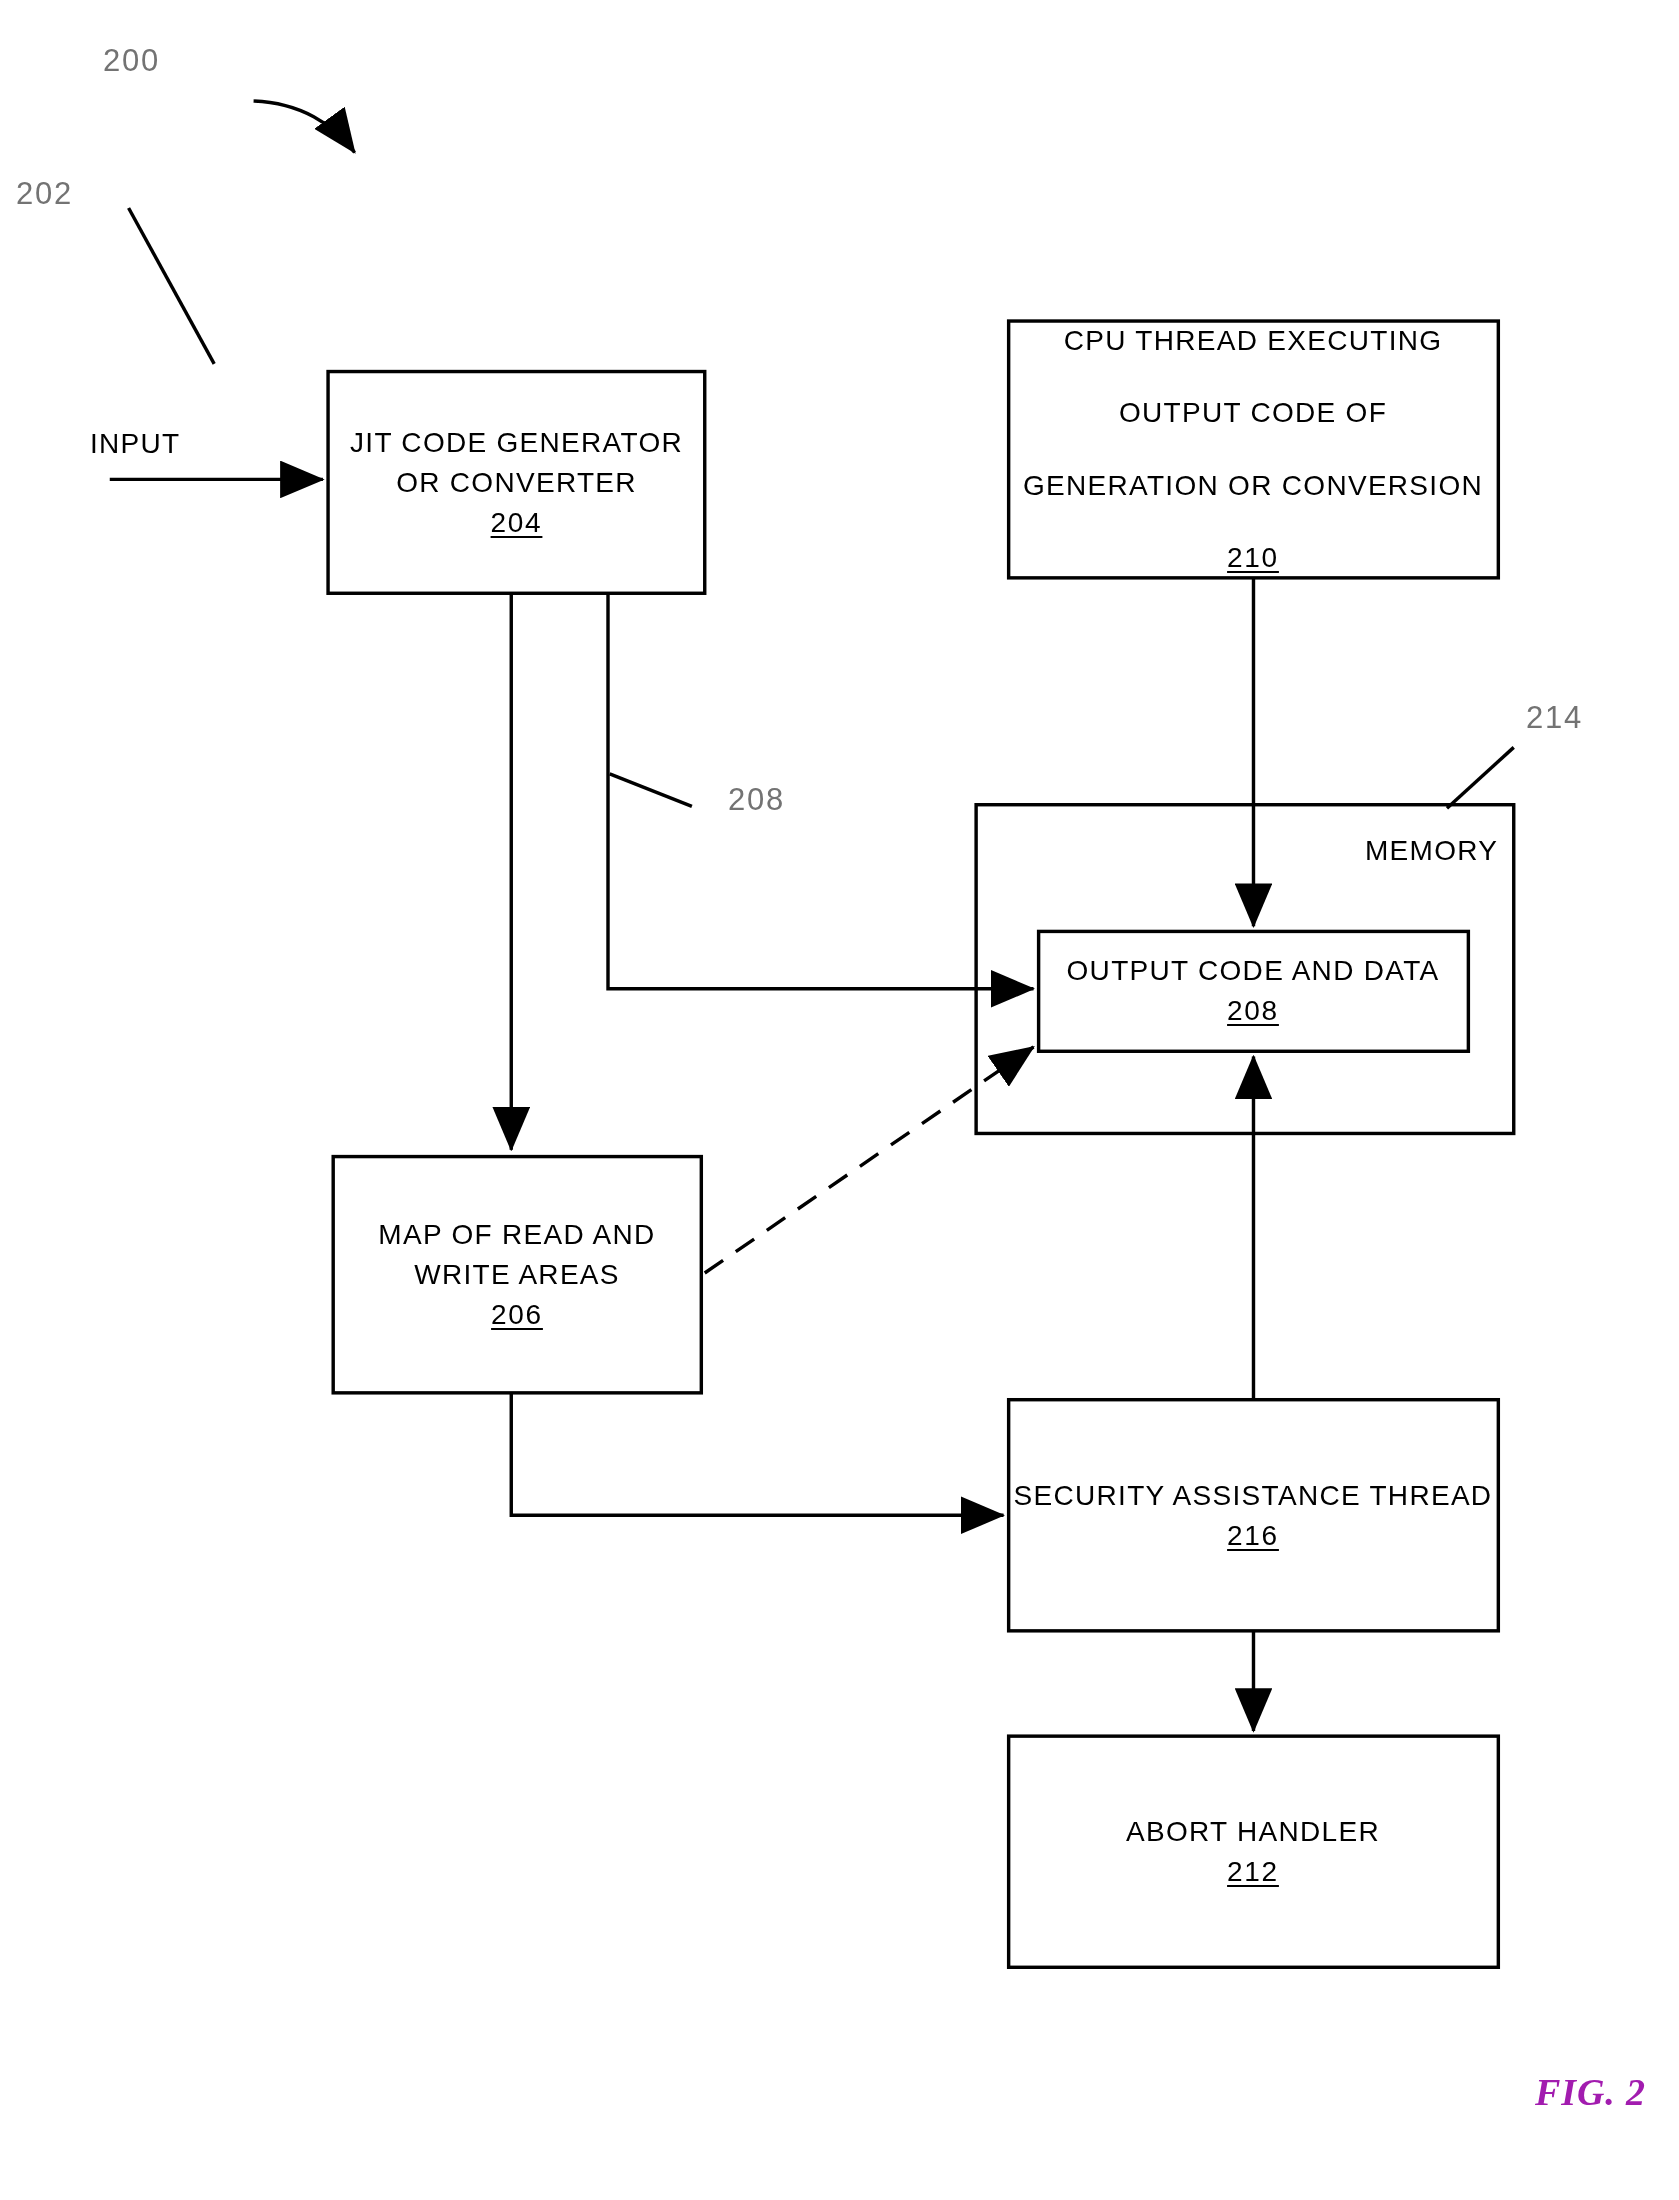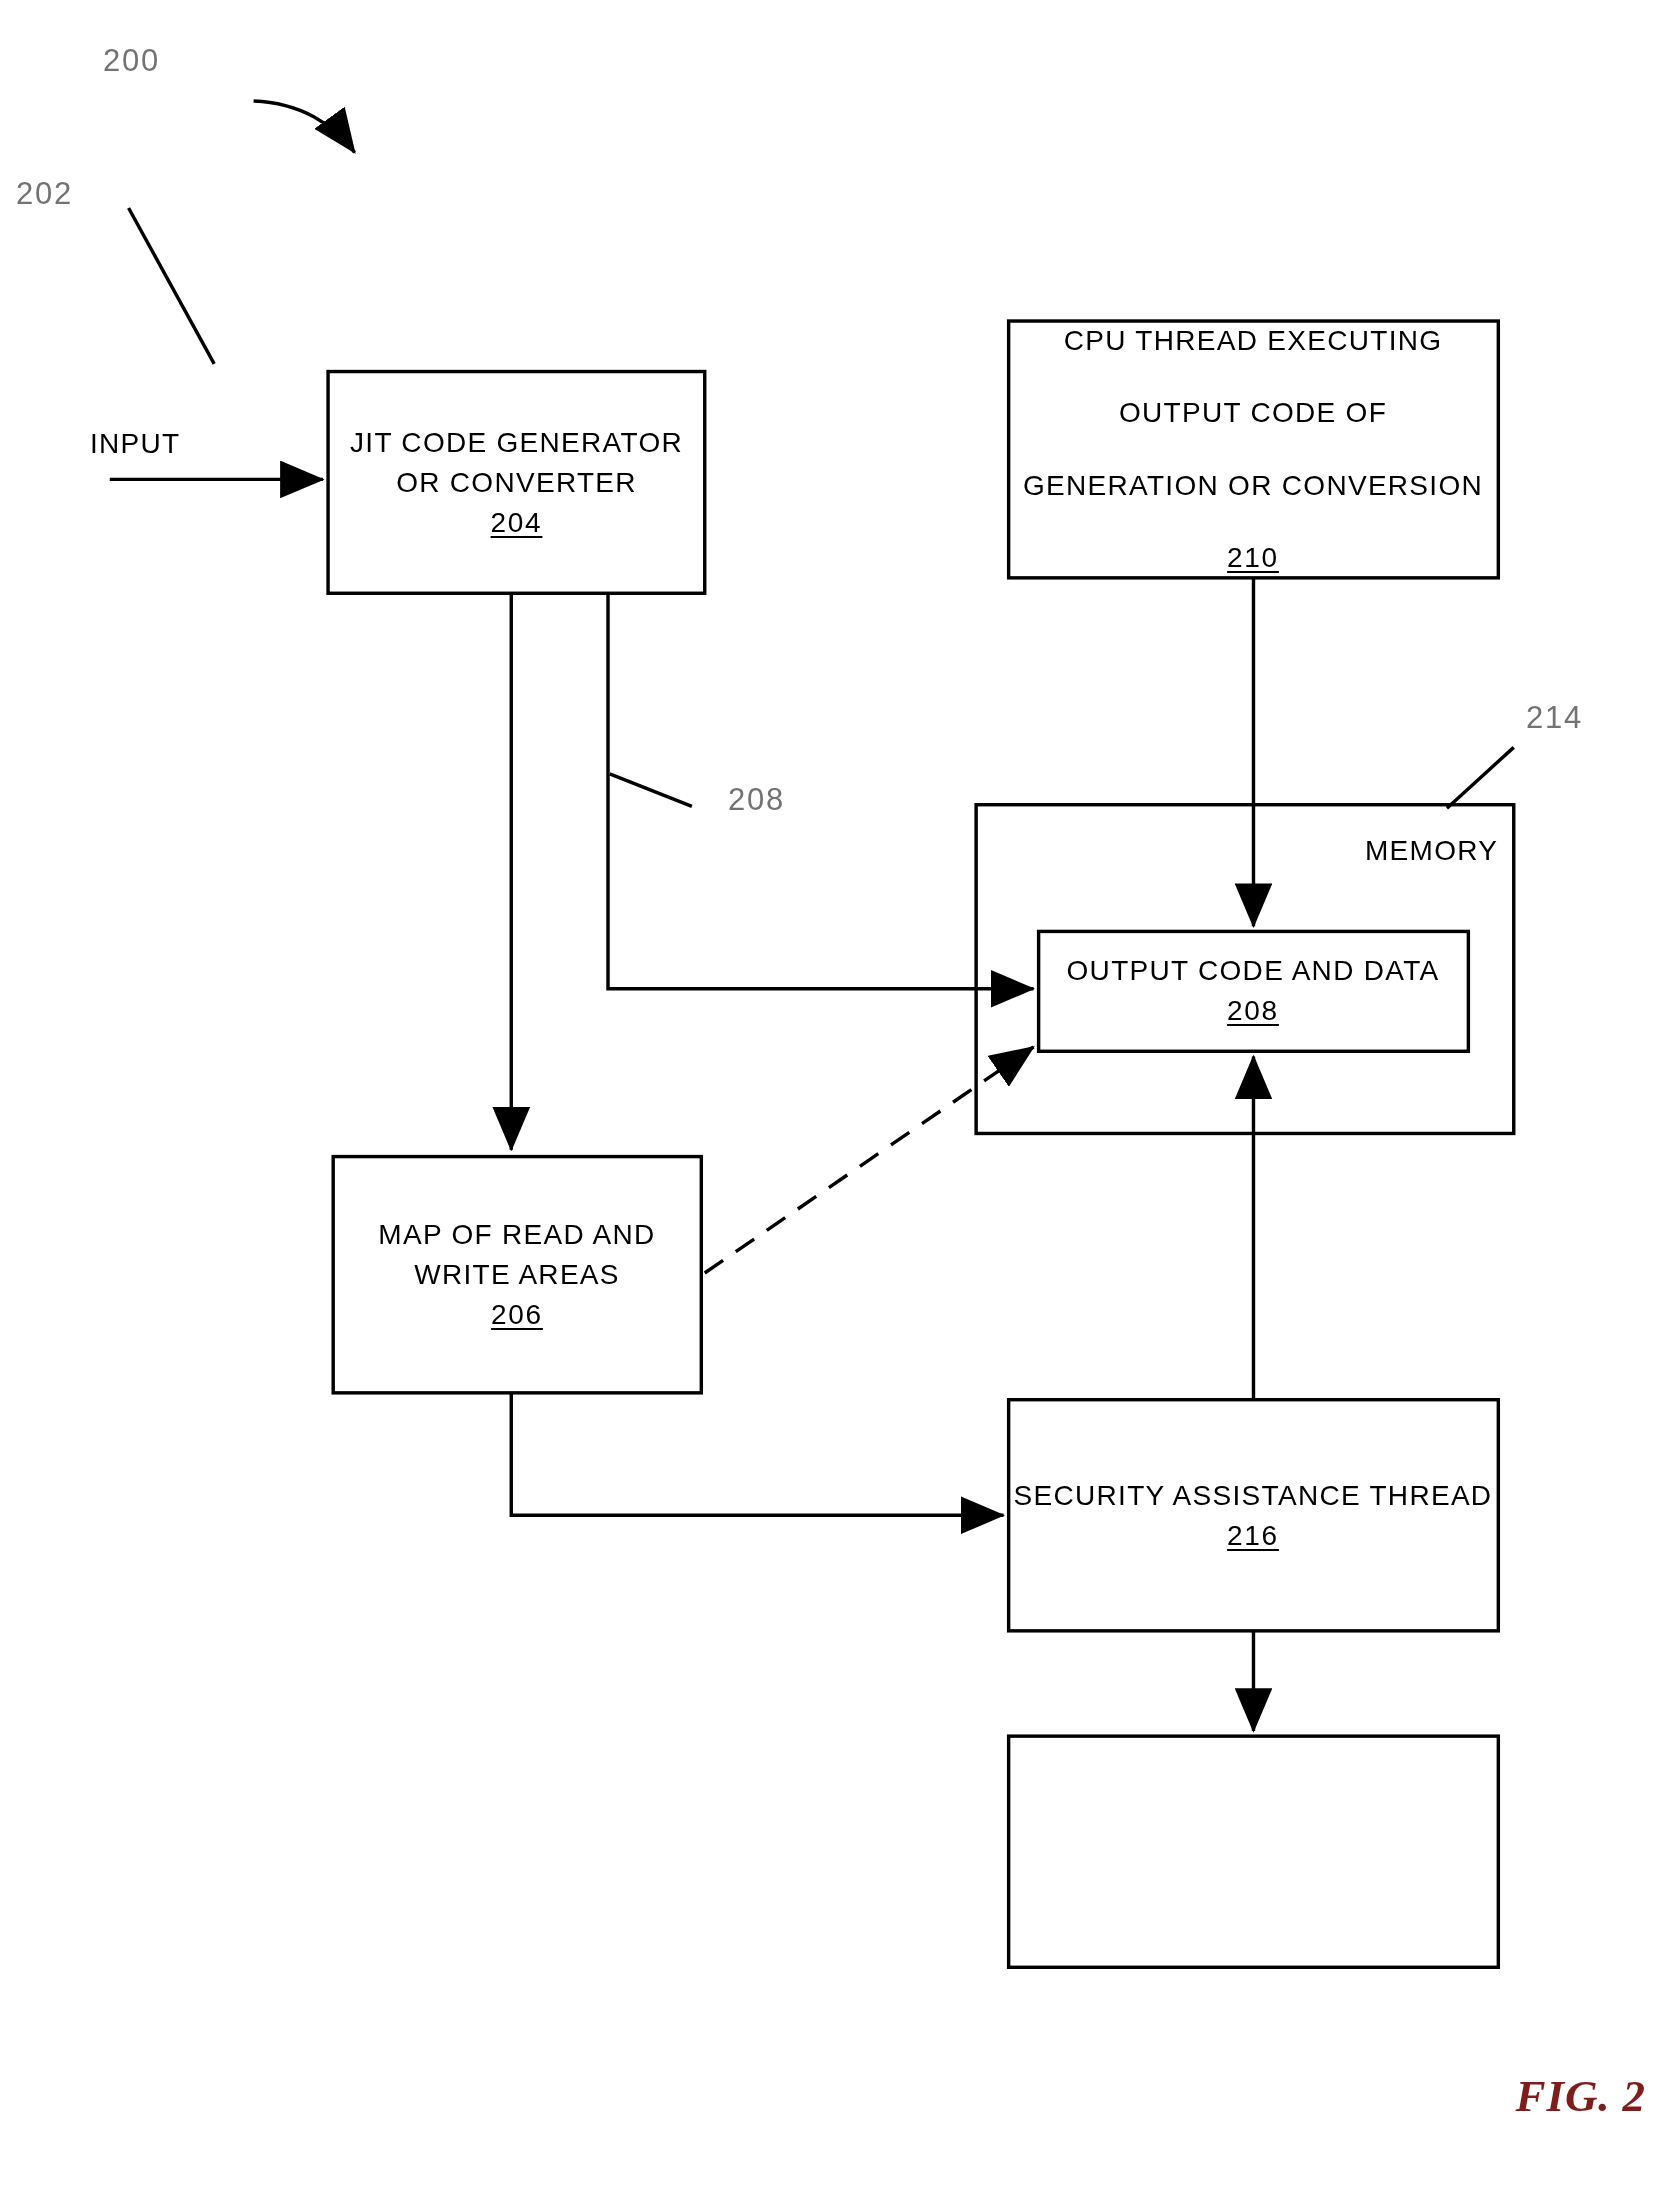--- a/index.html
+++ b/index.html
@@ -55,23 +55,23 @@
     letter-spacing: 1.7px;
     white-space: nowrap;
   }
   #figure-caption {
     position: absolute;
     right: 34px;
     top: 2070px;
     font-family: "Liberation Serif", serif;
     font-style: italic;
     font-weight: bold;
-    font-size: 45px;
+    font-size: 38px;
     letter-spacing: 0.9px;
-    color: #7f1d1d;
+    color: #a21caf;
     white-space: nowrap;
   }
 </style>
 </head>
 <body>
 
 <div id="page">
 
   <svg id="diagram-svg" viewBox="0 0 1962 2571">
     <defs>
@@ -156,17 +156,21 @@
     <div class="line">MAP OF READ AND</div>
     <div class="line">WRITE AREAS</div>
     <div class="line ref-underline">206</div>
   </div>
 
   <div class="box-label" style="left:1008px; top:1400px; width:490px; height:231px;">
     <div class="line">SECURITY ASSISTANCE THREAD</div>
     <div class="line ref-underline">216</div>
   </div>
 
+  <div class="box-label" style="left:1008px; top:1736px; width:490px; height:231px;">
+    <div class="line">ABORT HANDLER</div>
+    <div class="line ref-underline">212</div>
+  </div>
 
   <div id="figure-caption">FIG. 2</div>
 
 </div>
 
 
 </body></html>

